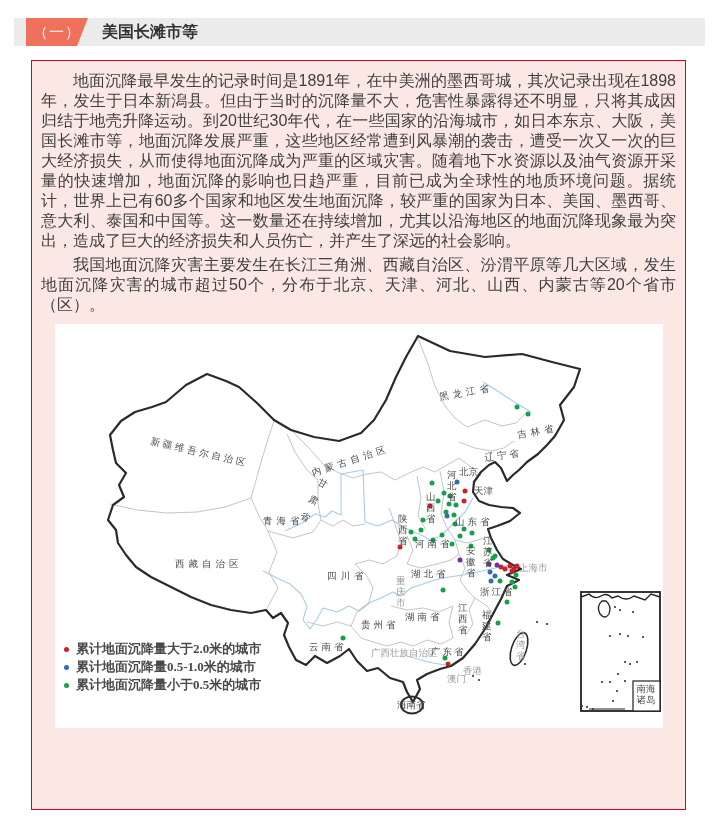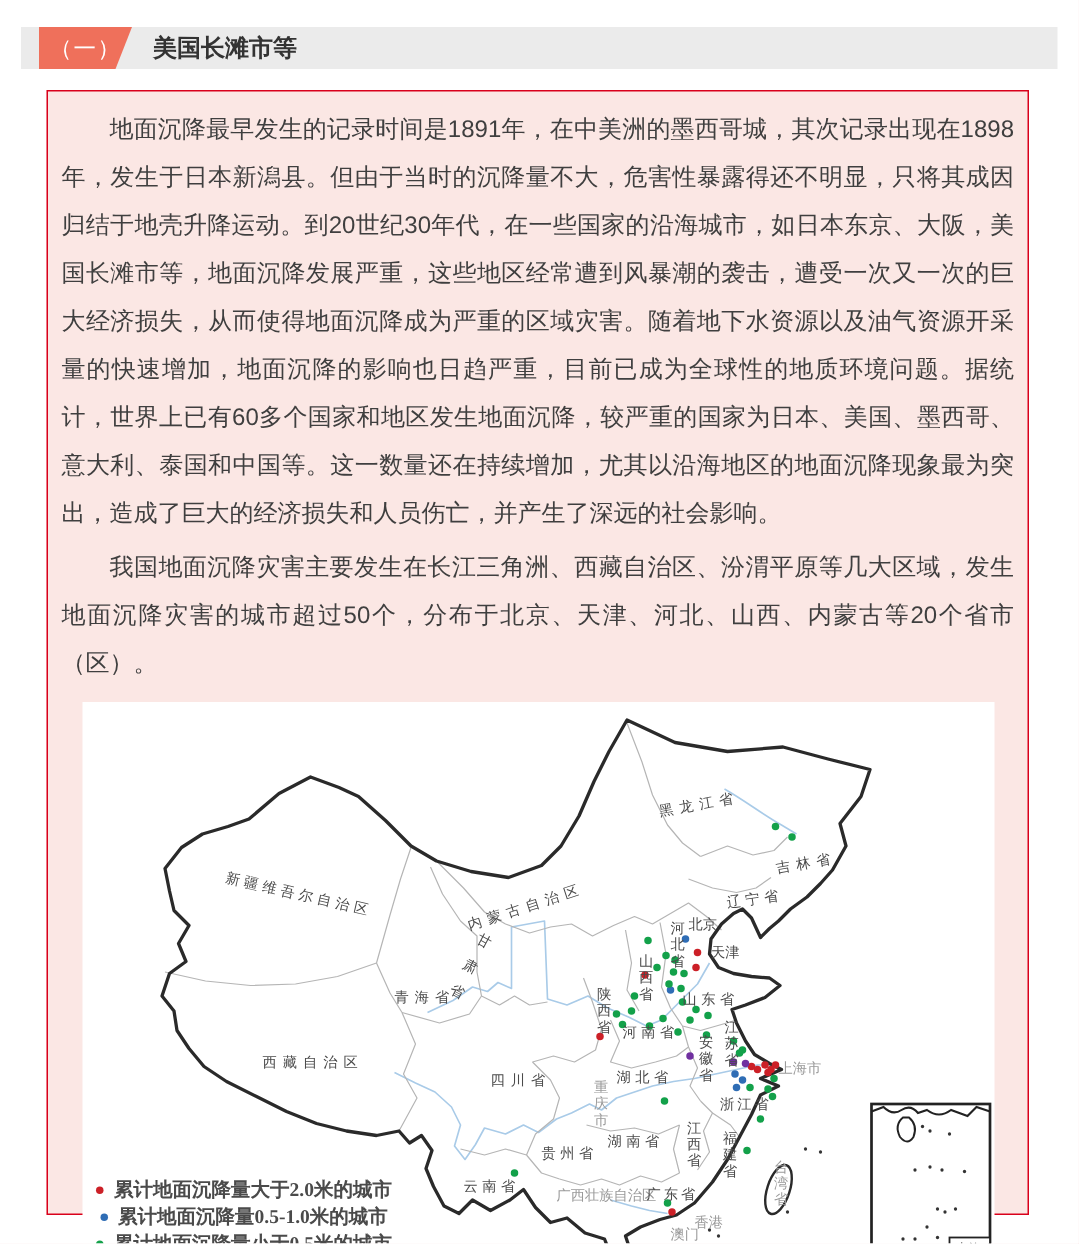--- a/index.html
+++ b/index.html
@@ -9,27 +9,27 @@
   .sec-header{position:absolute;left:14px;right:14px;top:18px;height:28px;background:#ebebeb;}
   .sec-badge{position:absolute;left:12px;top:0;width:62px;height:28px;background:#ef705b;
              color:#fff;font-size:15px;display:flex;align-items:center;justify-content:center;
              clip-path:polygon(0 0,100% 0,calc(100% - 11px) 100%,0 100%);letter-spacing:1px;}
   .sec-title{position:absolute;left:88px;top:0;height:28px;display:flex;align-items:center;
              font-size:16px;font-weight:bold;color:#333;}
   
   .red-box{position:absolute;left:31px;top:60px;width:655px;height:750px;
            background:#fbe7e4;border:1px solid #d9001b;box-sizing:border-box;
            padding:6px 9px 14px 9px;}
-  .red-box p{margin:4px 0 0 0;font-size:16px;line-height:32px;color:#3f3f3f;
+  .red-box p{margin:4px 0 0 0;font-size:16px;line-height:20px;color:#3f3f3f;
              text-align:justify;text-indent:2em;}
   
   .map-box{position:relative;margin:9px 0 0 14px;width:608px;height:404px;background:#fff;}
   .map-box svg{position:absolute;left:0;top:0;}
   .legend{position:absolute;left:6px;top:316px;}
-  .leg-item{display:flex;align-items:center;height:18px;justify-content:center;}
+  .leg-item{display:flex;align-items:center;height:18px;}
   .leg-dot{width:5px;height:5px;border-radius:50%;margin:0 7px 0 3px;flex:0 0 auto;}
   .leg-label{font-family:"Liberation Serif",serif;font-weight:600;font-size:13px;color:#4a4a4a;
              white-space:nowrap;}
   
   .prov{font-family:"Liberation Serif",serif;fill:#4a4a4a;font-size:9.5px;}
   .prov.light{fill:#9a9a9a;}
 </style>
 </head>
 <body>
 

